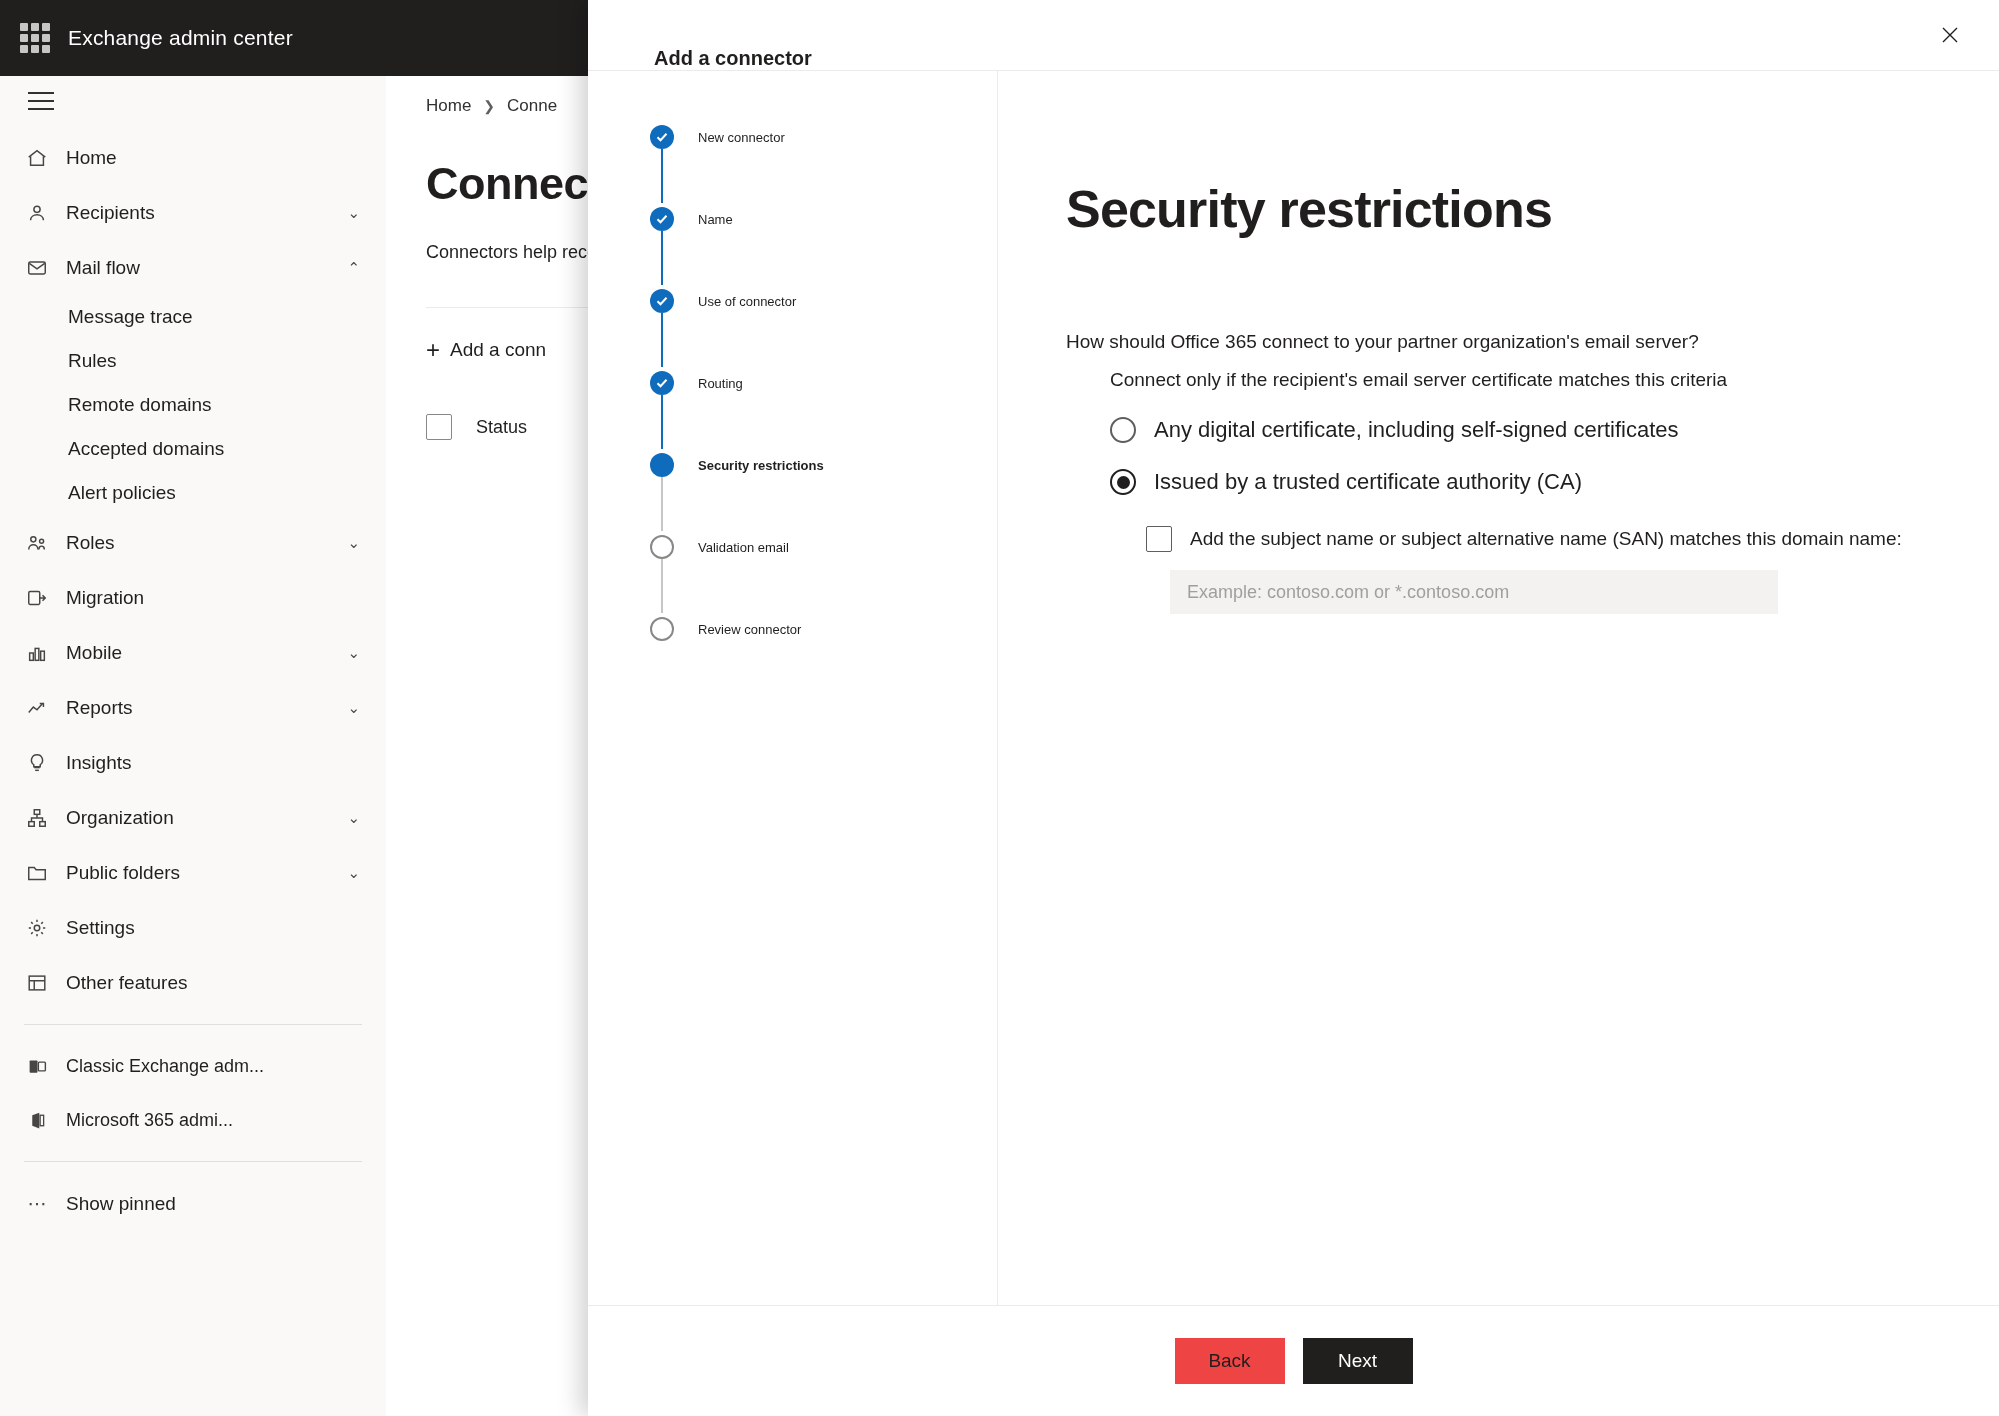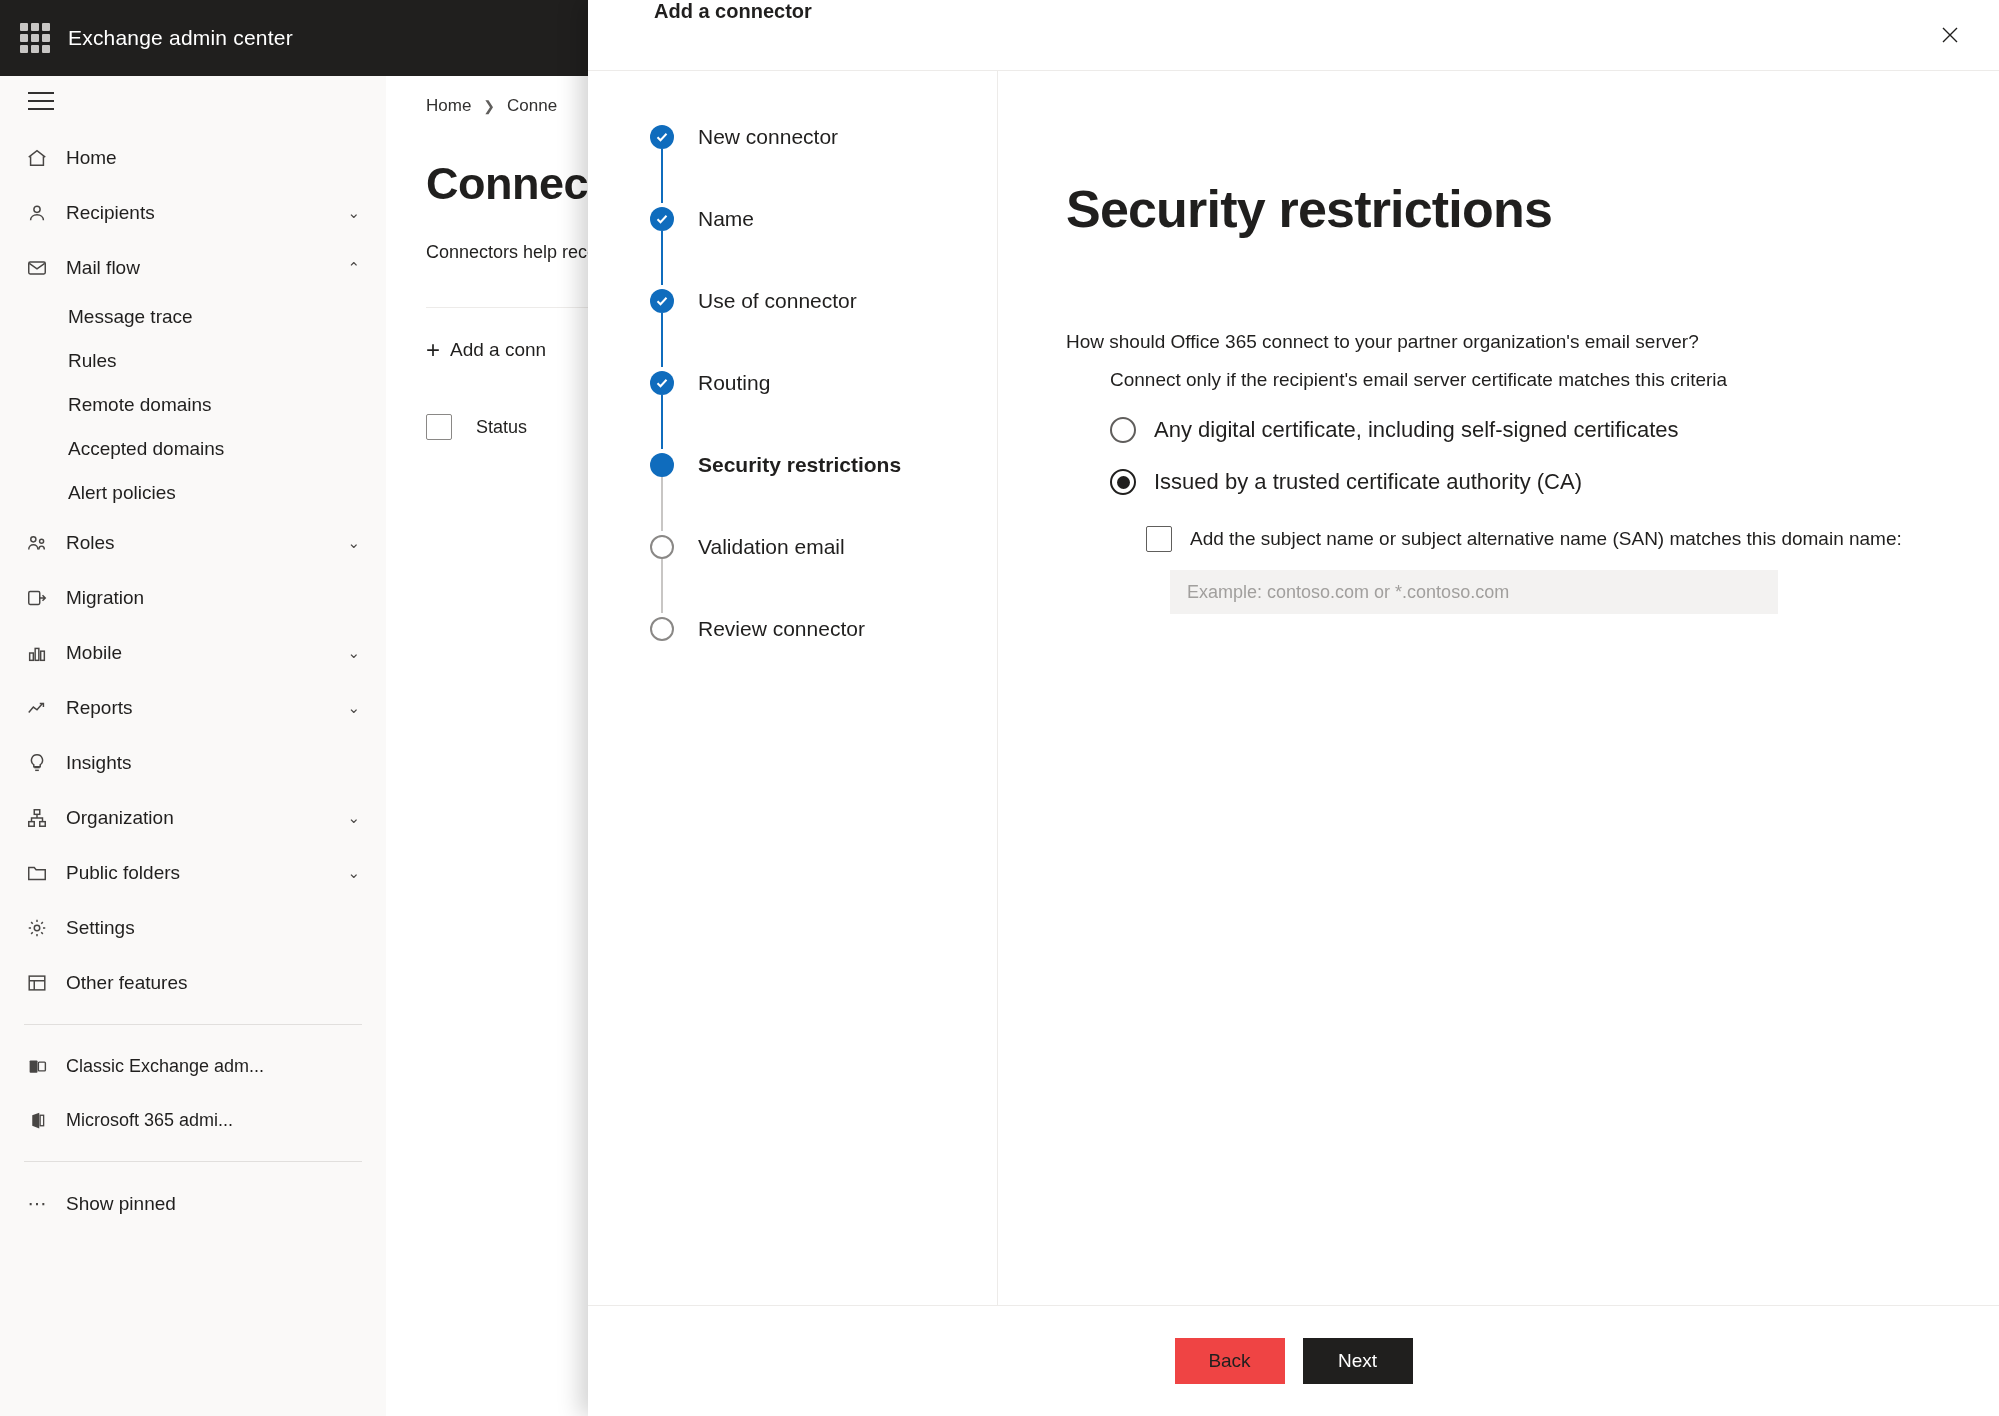--- a/index.html
+++ b/index.html
@@ -194,21 +194,21 @@
     left: 588px; top: 0;
     width: 1411px; height: 1416px;
     background: #ffffff;
     box-shadow: -8px 0 22px rgba(0,0,0,.18);
     display: flex;
     flex-direction: column;
   }
   .panel-header {
     height: 70px;
     display: flex;
-    align-items: flex-start;
+    align-items: flex-end;
     padding: 0 30px 0 66px;
     position: relative;
     flex: 0 0 auto;
   }
   .panel-title {
     font-size: 20px;
     font-weight: 700;
     color: #201f1e;
   }
   .panel-close {
@@ -262,21 +262,21 @@
     position: relative;
     z-index: 2;
     background: #ffffff;
   }
   .step.done .bullet { background: #0f6cbd; }
   .step.done .bullet svg { display: block; }
   .step.current .bullet { background: #0f6cbd; }
   .step.todo .bullet { border: 2px solid #8a8886; }
   .step .label {
     margin-left: 24px;
-    font-size: 21px;
+    font-size: 13px;
     color: #201f1e;
     white-space: nowrap;
   }
   .step.current .label { font-weight: 700; }
   .step .line {
     position: absolute;
     left: 11px;
     top: 26px;
     width: 2px;
     height: 54px;

